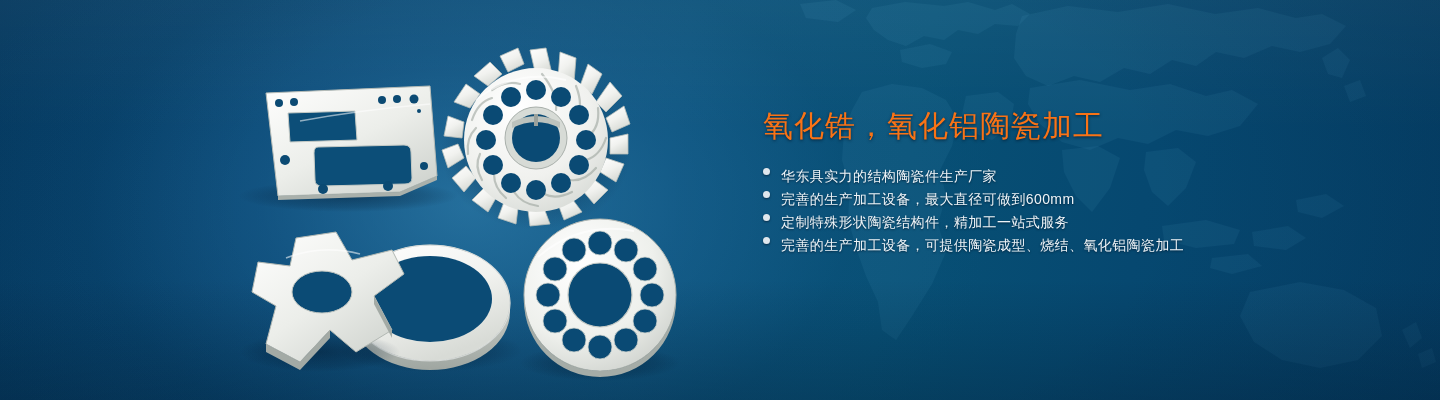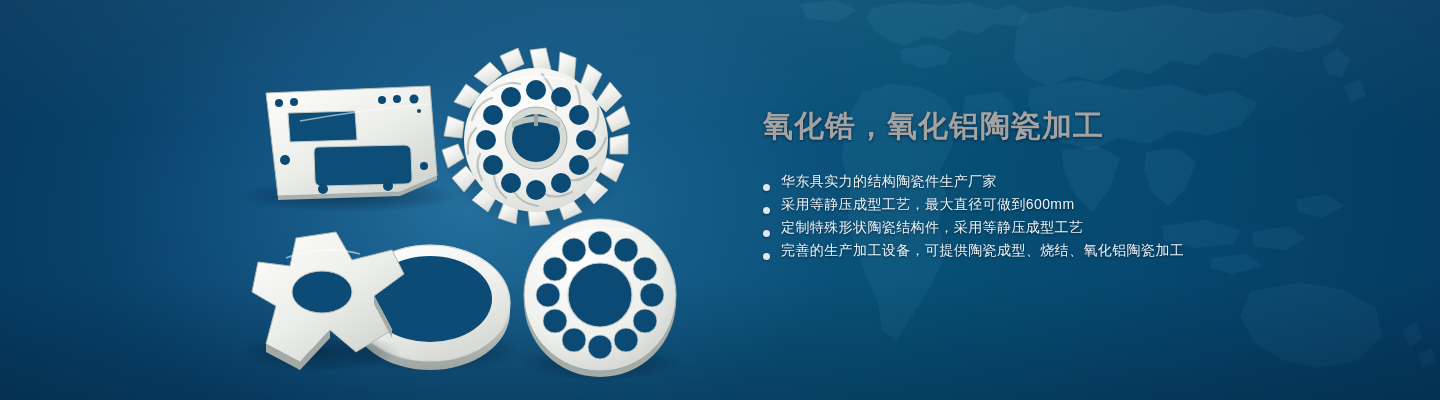--- a/index.html
+++ b/index.html
@@ -48,35 +48,35 @@
   
   .products{position:absolute;left:0;top:0;width:760px;height:400px;}
 
   
   .copy{
     position:absolute;left:763px;top:106px;width:560px;
   }
   .headline{
     margin:0;
     font-size:30px;
-    font-weight:700;
+    font-weight:400;
     letter-spacing:1px;
-    color:#a3a3a3;
+    color:#f97316;
     text-shadow:0 1px 3px rgba(0,14,30,0.65);
     line-height:40px;
     white-space:nowrap;
   }
   .feature-list{
     list-style:none;
     margin:22px 0 0 0;
     padding:0;
   }
   .feature-item{
     display:flex;
-    align-items:flex-end;
+    align-items:flex-start;
     height:23px;
     margin-bottom:0;
   }
   .bullet-dot{
     flex:0 0 auto;
     width:7px;height:7px;
     border-radius:50%;
     background:#dfe7ed;
     margin-right:11px;
     box-shadow:0 1px 2px rgba(0,10,25,0.5);
@@ -301,25 +301,25 @@
   <div class="copy">
     <h1 class="headline">氧化锆，氧化铝陶瓷加工</h1>
 
     <ul class="feature-list">
       <li class="feature-item">
         <span class="bullet-dot"></span>
         <span class="feature-text">华东具实力的结构陶瓷件生产厂家</span>
       </li>
       <li class="feature-item">
         <span class="bullet-dot"></span>
-        <span class="feature-text">采用等静压成型工艺，最大直径可做到600mm</span>
+        <span class="feature-text">完善的生产加工设备，最大直径可做到600mm</span>
       </li>
       <li class="feature-item">
         <span class="bullet-dot"></span>
-        <span class="feature-text">定制特殊形状陶瓷结构件，采用等静压成型工艺</span>
+        <span class="feature-text">定制特殊形状陶瓷结构件，精加工一站式服务</span>
       </li>
       <li class="feature-item">
         <span class="bullet-dot"></span>
         <span class="feature-text">完善的生产加工设备，可提供陶瓷成型、烧结、氧化铝陶瓷加工</span>
       </li>
     </ul>
   </div>
 
 </div>
 

